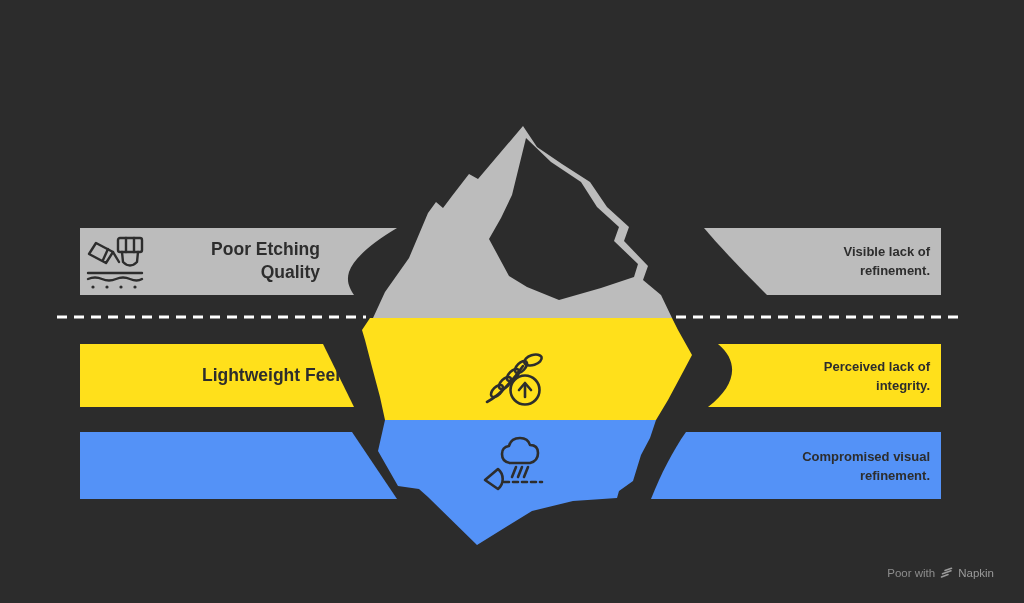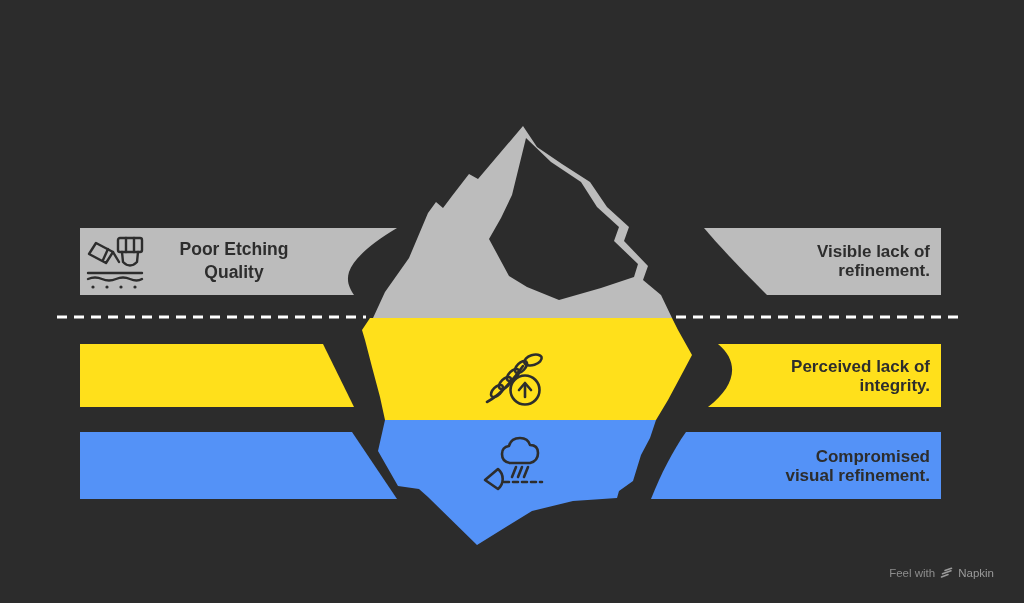--- a/index.html
+++ b/index.html
@@ -27,22 +27,22 @@
   .scene {
     position: absolute;
     top: 0; left: 0;
     width: 1024px; height: 603px;
   }
   .label {
     position: absolute;
     font-weight: bold;
     color: #2d2d2d;
   }
-  .label-left  { font-size: 17.5px; line-height: 23px; text-align: center; }
-  .label-right { font-size: 17px;   line-height: 19px; text-align: right; }
+  .label-left  { font-size: 17.5px; line-height: 23px; text-align: right; }
+  .label-right { font-size: 13px;   line-height: 19px; text-align: right; }
   .lbl-surface-left  { left: 148px; top: 238px; width: 172px; }
   .lbl-surface-right { left: 770px; top: 242px; width: 160px; }
   .lbl-middle-left   { left: 90px;  top: 364px; width: 250px; }
   .lbl-middle-right  { left: 770px; top: 357px; width: 160px; }
   .lbl-deep-left     { left: 90px;  top: 443px; width: 178px; }
   .lbl-deep-right    { left: 770px; top: 447px; width: 160px; }
   .watermark {
     position: absolute;
     top: 567px; right: 30px;
     display: flex;
@@ -114,26 +114,27 @@
       <path d="M42,27 Q34,26 34,18 Q34,11 41,10 Q43,2 52,2 Q60,2 62,9 Q70,9 70,17 Q70,25 62,27 Z"></path>
       <path d="M48,31 L44,41 M54,31 L50,41 M60,31 L56,41"></path>
       <path d="M36,46 L74,46" stroke-dasharray="5 4"></path>
       <path d="M30,33 L17,44 L30,53 A13,13 0 0 0 30,33 Z"></path>
     </g>
   </svg>
 
   <div class="label label-left lbl-surface-left">Poor Etching Quality</div>
   <div class="label label-right lbl-surface-right">Visible lack of refinement.</div>
 
+  <div class="label label-left lbl-middle-left">Lightweight Feel</div>
   <div class="label label-right lbl-middle-right">Perceived lack of integrity.</div>
 
   <div class="label label-right lbl-deep-right">Compromised visual refinement.</div>
 
   <div class="watermark">
-    <span>Feel with</span>
+    <span>Poor with</span>
     <svg width="13" height="12" viewBox="0 0 13 12" stroke="#9a9a9a" stroke-width="1.6" stroke-linecap="round" fill="none">
       <path d="M1.5,10 L8,7.5"></path>
       <path d="M2.5,6.8 L11,3.8"></path>
       <path d="M5,3.4 L11.5,1.2"></path>
     </svg>
     <span class="brand">Napkin</span>
   </div>
 
 </div>
 

